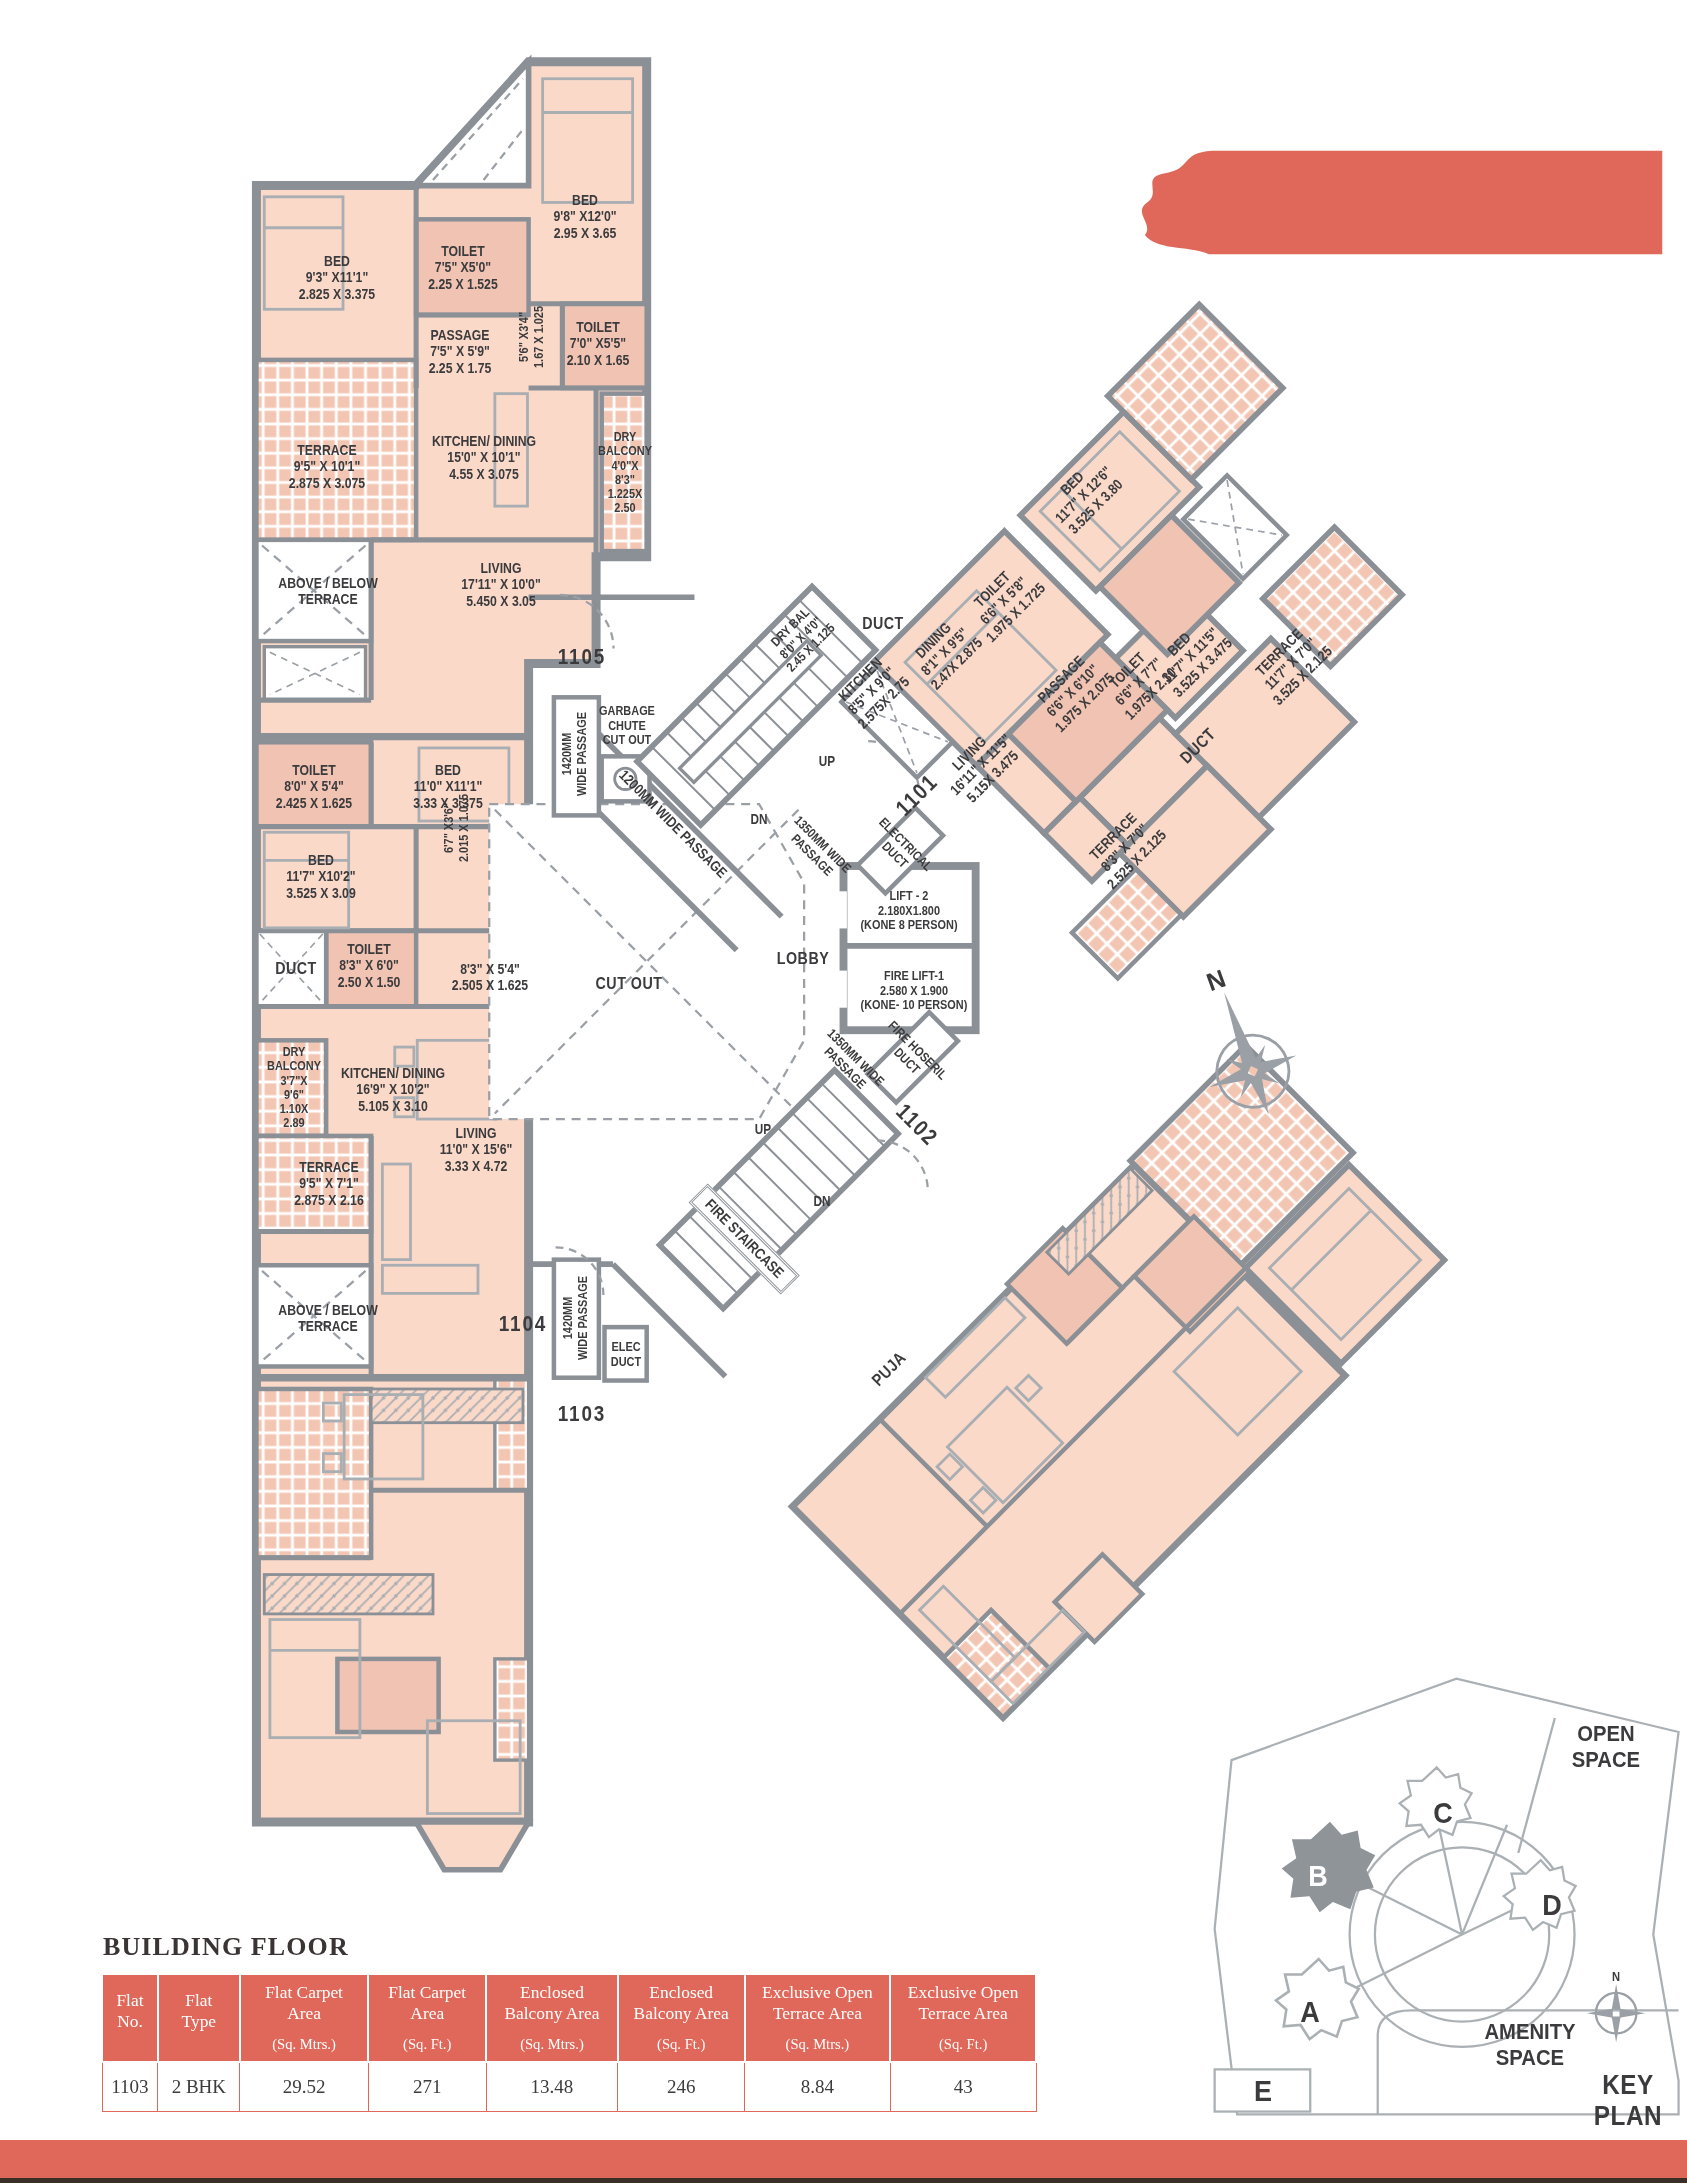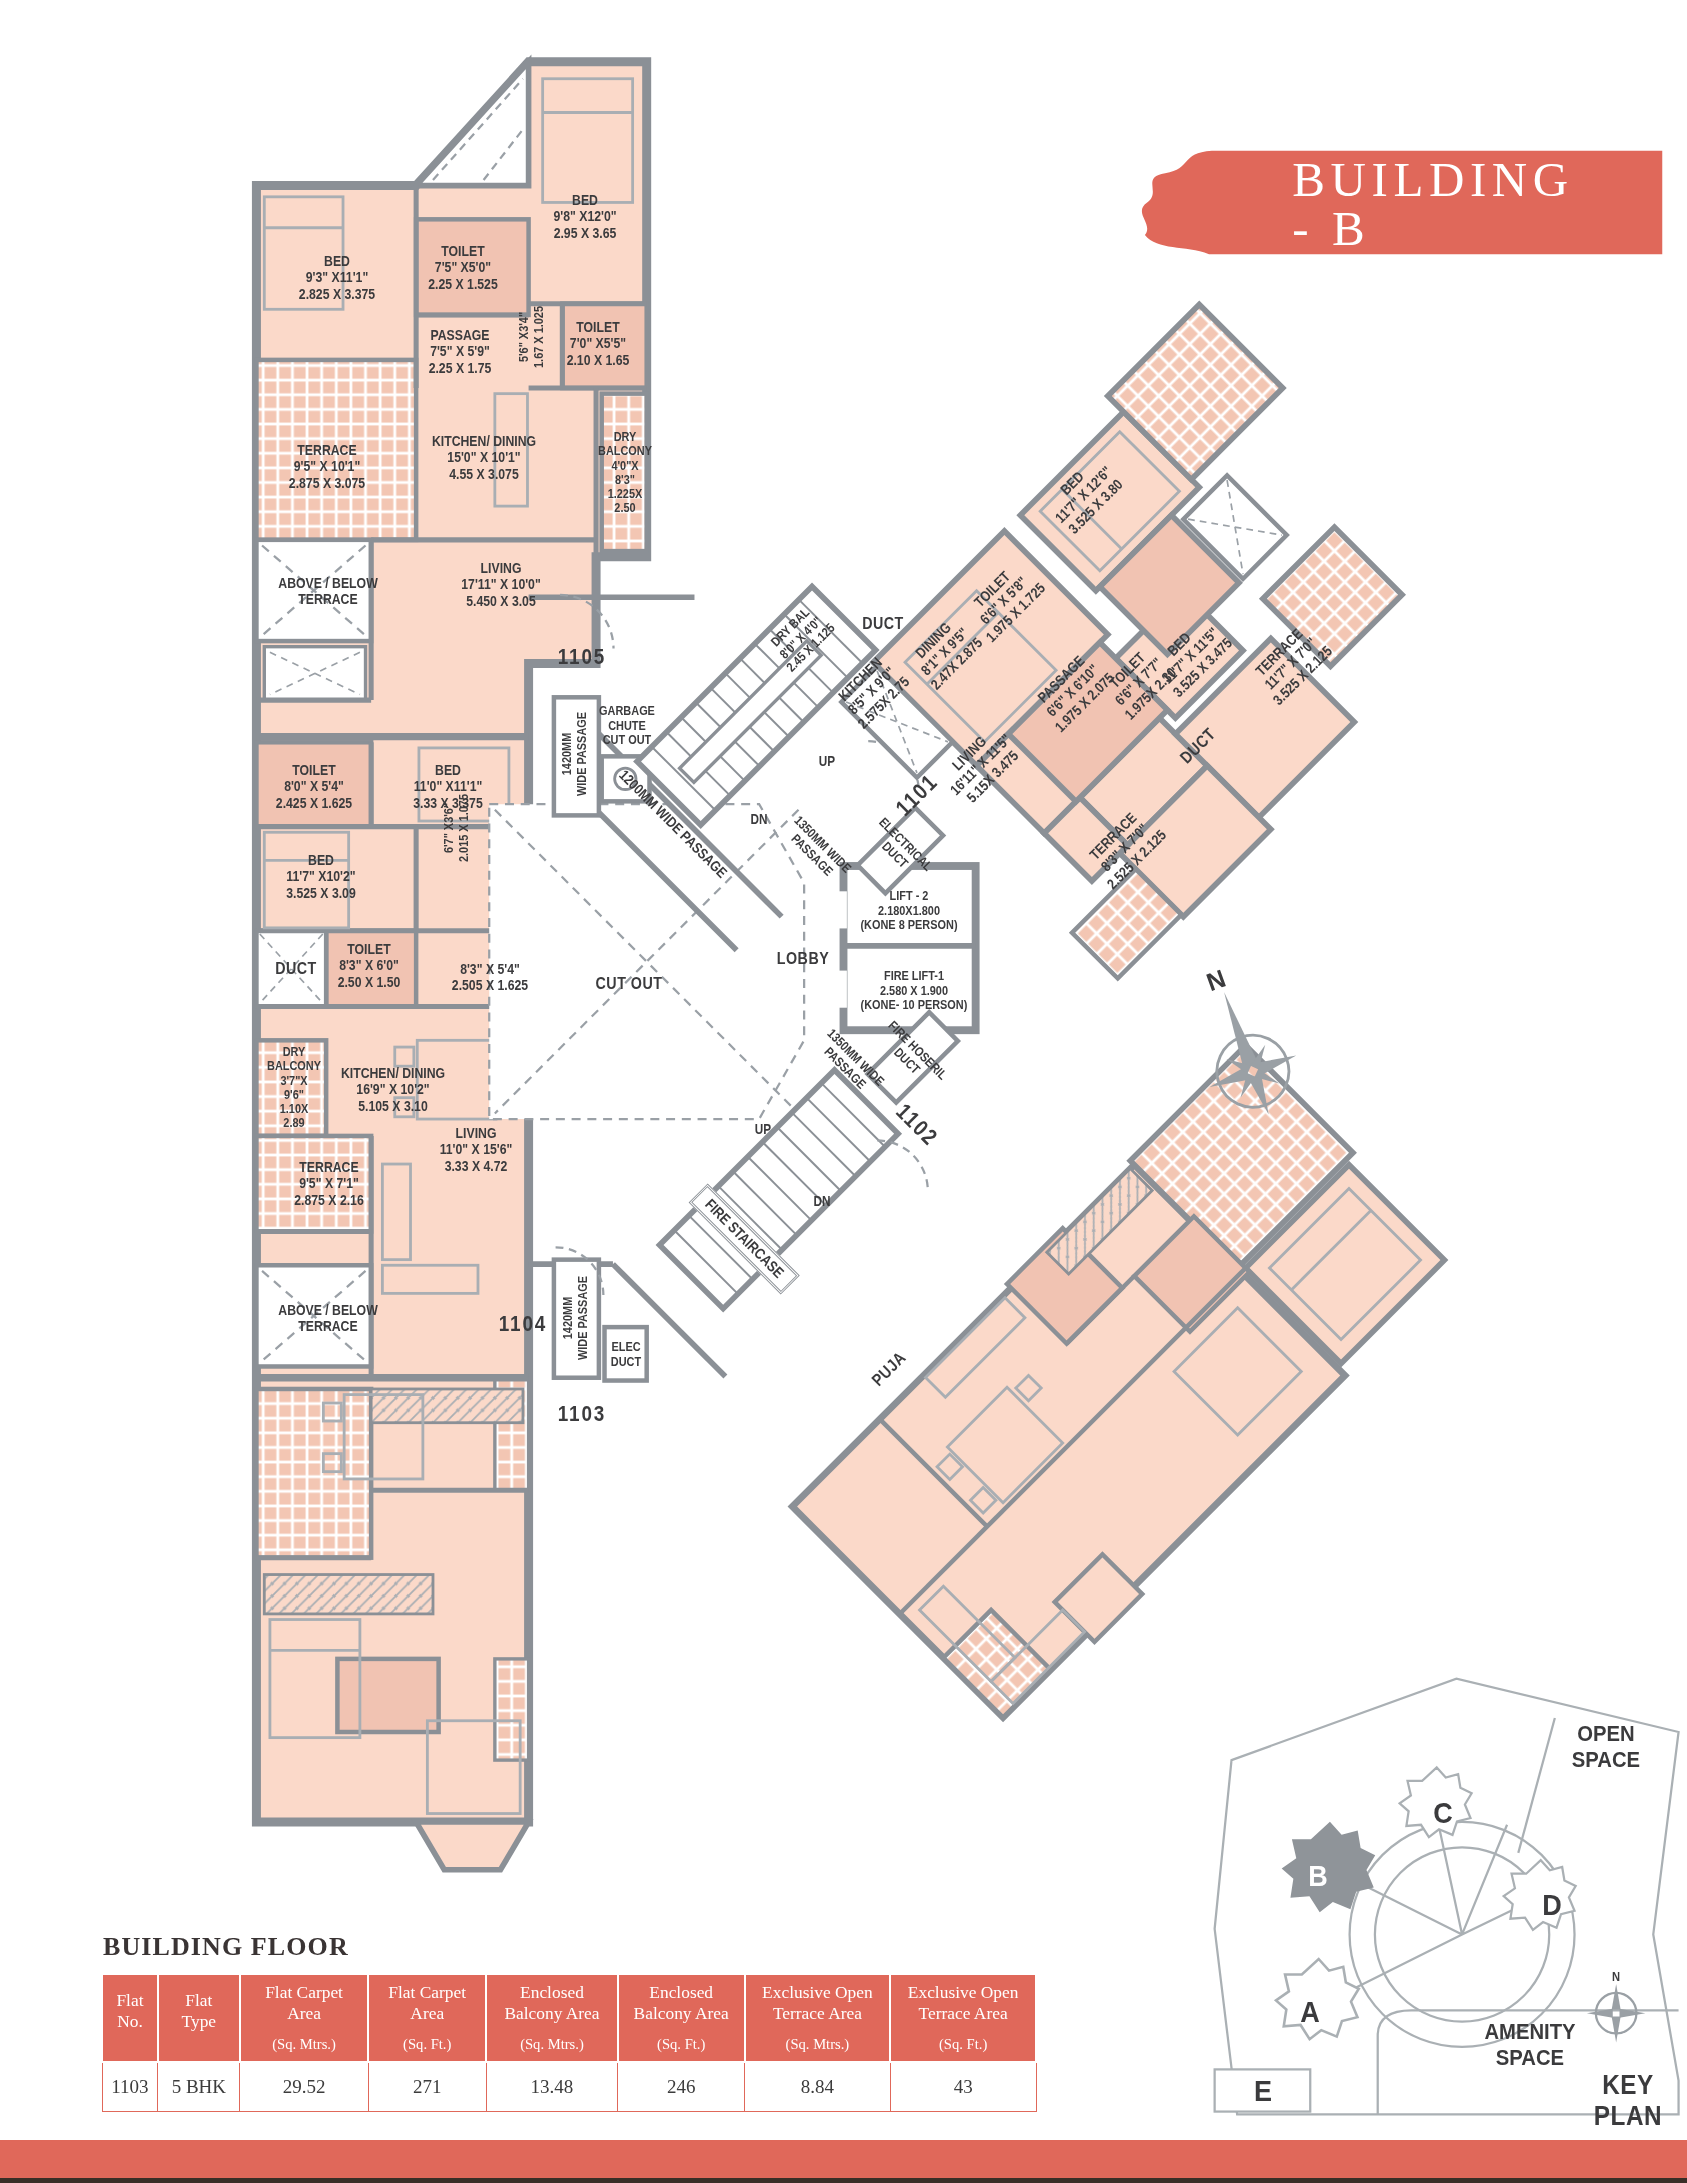--- a/index.html
+++ b/index.html
@@ -326,21 +326,20 @@
             <polygon points="0,52 8,6 -8,6"></polygon>
         <polygon points="-52,0 -6,8 -6,-8"></polygon>
             <polygon points="52,0 6,8 6,-8"></polygon>
       </g>
     </g>
   </g>
 
   <path d="M2155,268 C2098,272 2120,300 2072,308 C2028,315 2066,342 2040,360 C2014,378 2052,398 2036,418 C2058,446 2108,436 2150,452 L2956,452 L2956,268 Z" fill="#e0685a"></path>
 </svg>
 
-<div class="banner-text" style="left:1433px;top:204px;">BUILDING - B</div>
 
 <div class="pl" style="left:337px;top:278px">
       <div>BED</div>
       <div>9'3" X11'1"</div>
       <div>2.825 X 3.375</div>
     </div>
 <div class="pl" style="left:463px;top:268px">
       <div>TOILET</div>
       <div>7'5" X5'0"</div>
       <div>2.25 X 1.525</div>
@@ -638,21 +637,21 @@
 Balcony Area</span><span class="sub">(Sq. Ft.)</span></th>
       <th><span>Exclusive Open
 Terrace Area</span><span class="sub">(Sq. Mtrs.)</span></th>
       <th><span>Exclusive Open
 Terrace Area</span><span class="sub">(Sq. Ft.)</span></th>
     </tr>
   </thead>
   <tbody>
     <tr>
       <td>1103</td>
-      <td>5 BHK</td>
+      <td>2 BHK</td>
       <td>29.52</td>
       <td>271</td>
       <td>13.48</td>
       <td>246</td>
       <td>8.84</td>
       <td>43</td>
     </tr>
   </tbody>
 </table>
 

